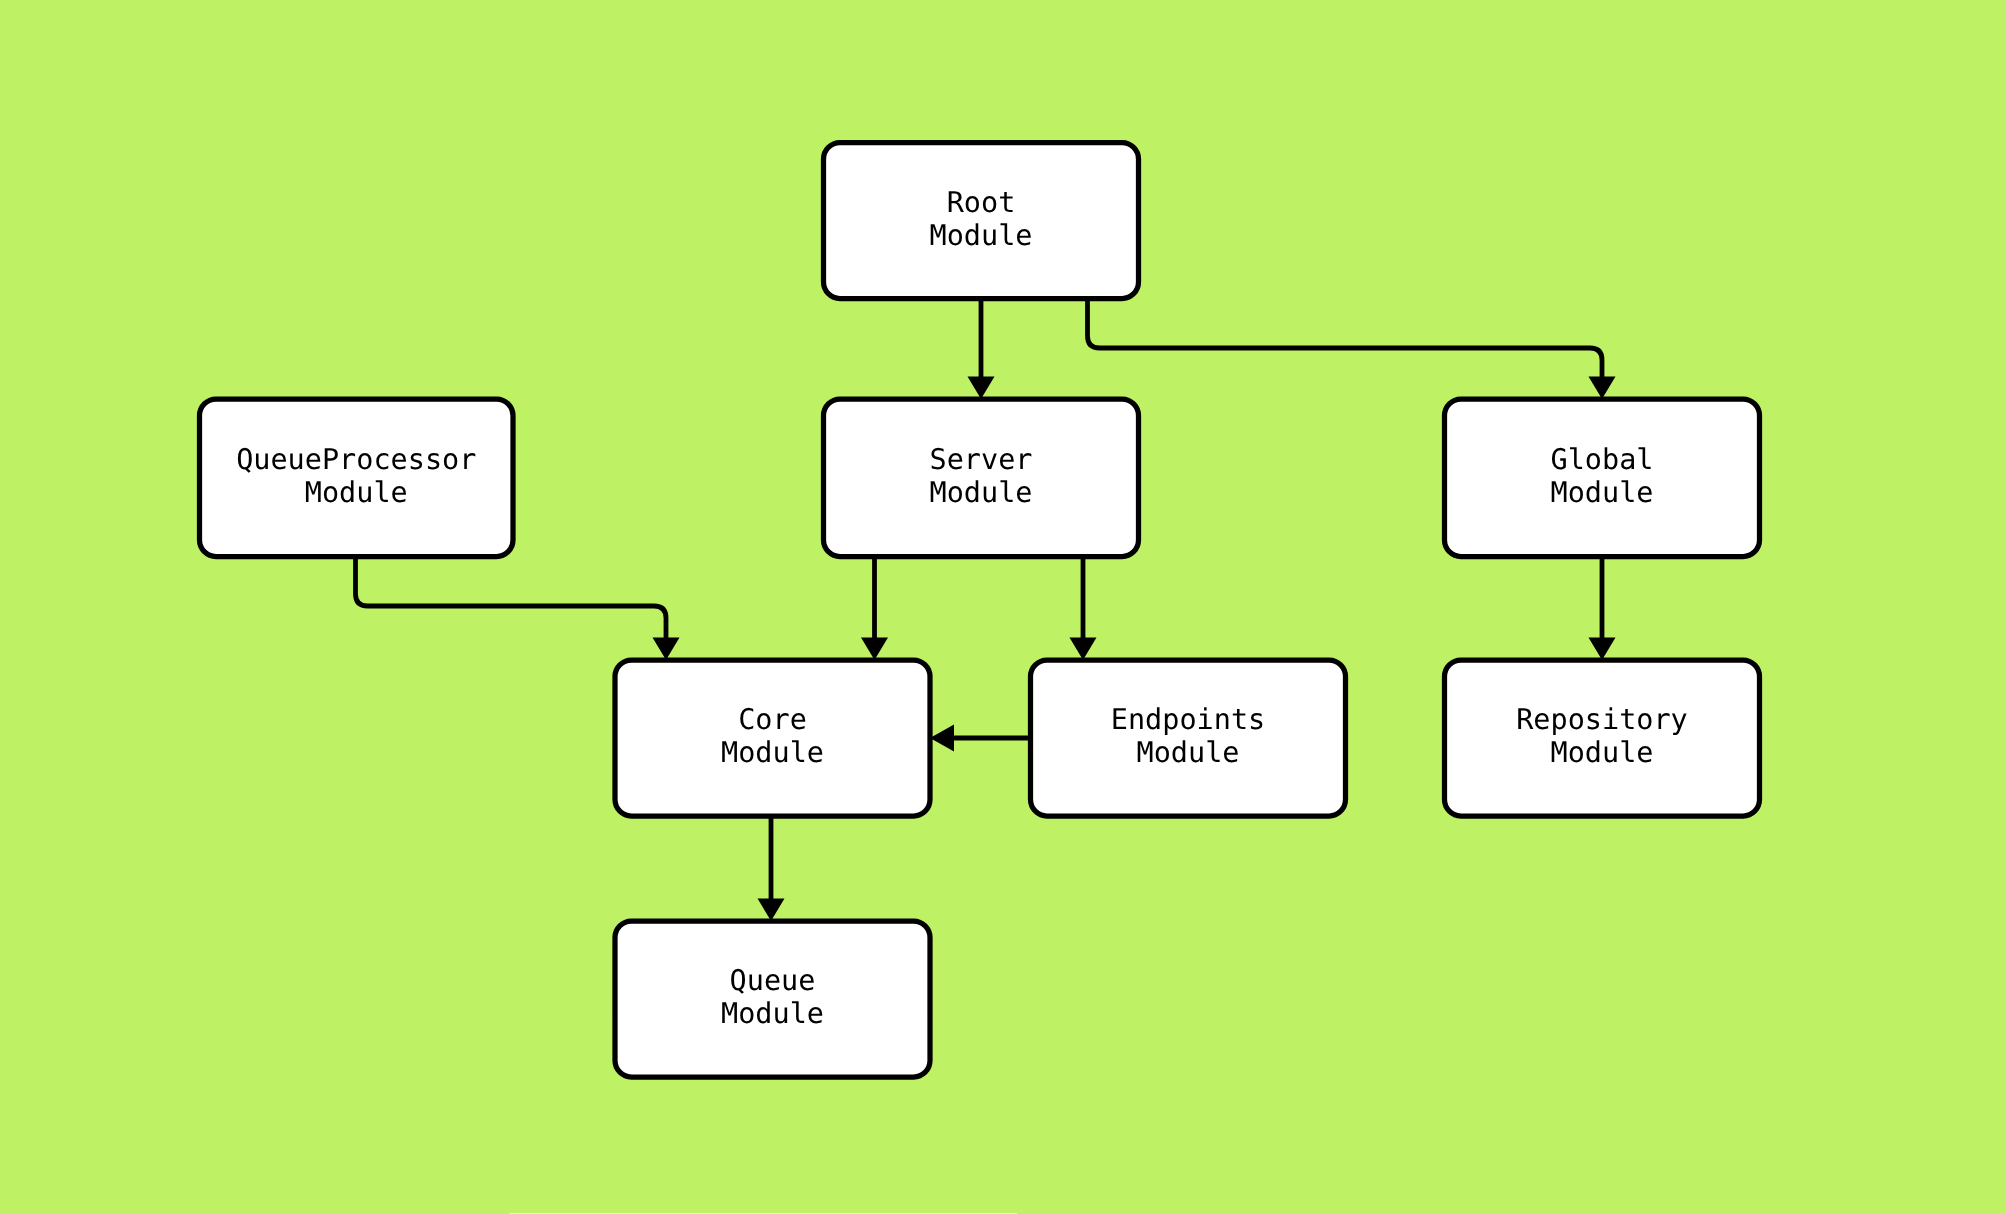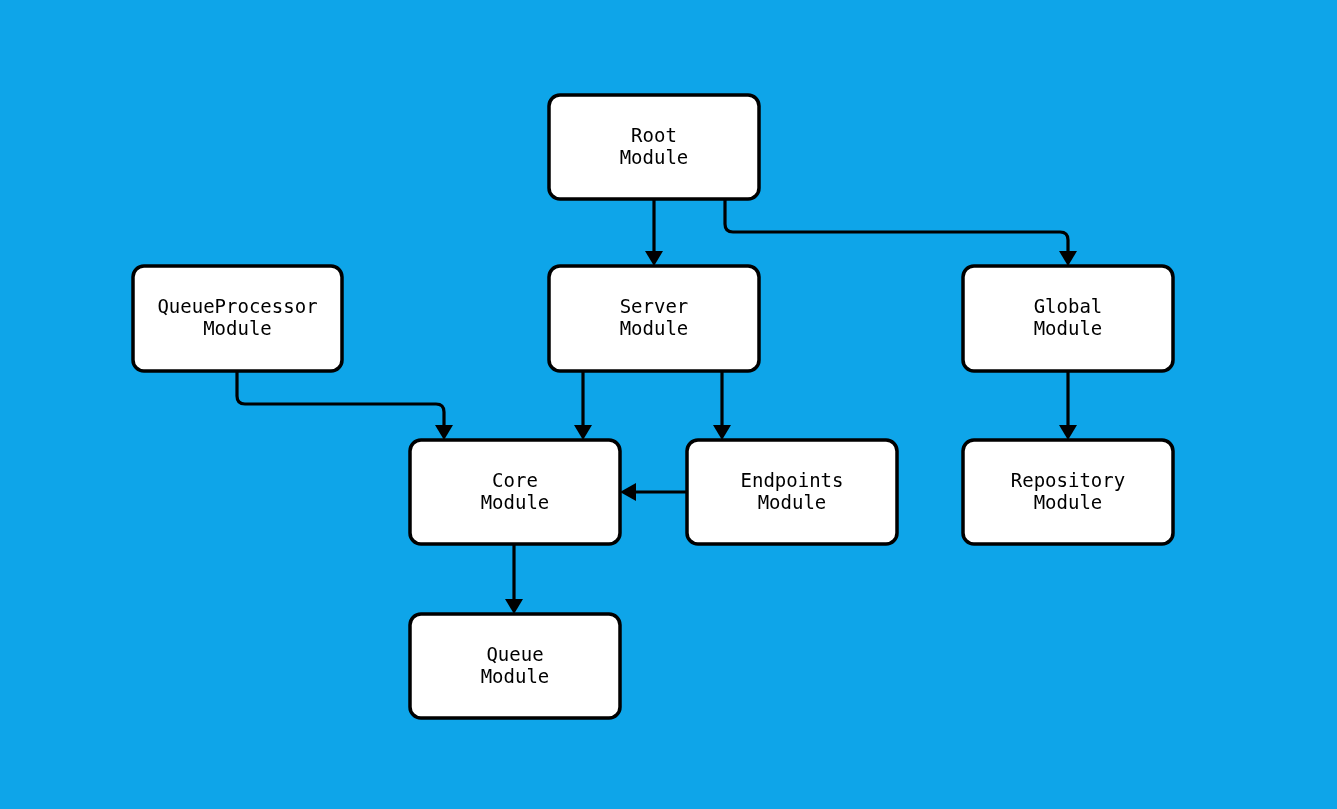--- a/index.html
+++ b/index.html
@@ -10,21 +10,21 @@
   body {
     width: 1337px;
     height: 809px;
     overflow: hidden;
     font-family: "DejaVu Sans Mono", "Liberation Mono", monospace;
   }
   #diagram-root {
     position: relative;
     width: 1337px;
     height: 809px;
-    background: #0ea5e9;
+    background: #bef264;
   }
   svg#diagram-canvas {
     position: absolute;
     top: 0;
     left: 0;
     width: 1337px;
     height: 809px;
     display: block;
   }
   .node-rect {

